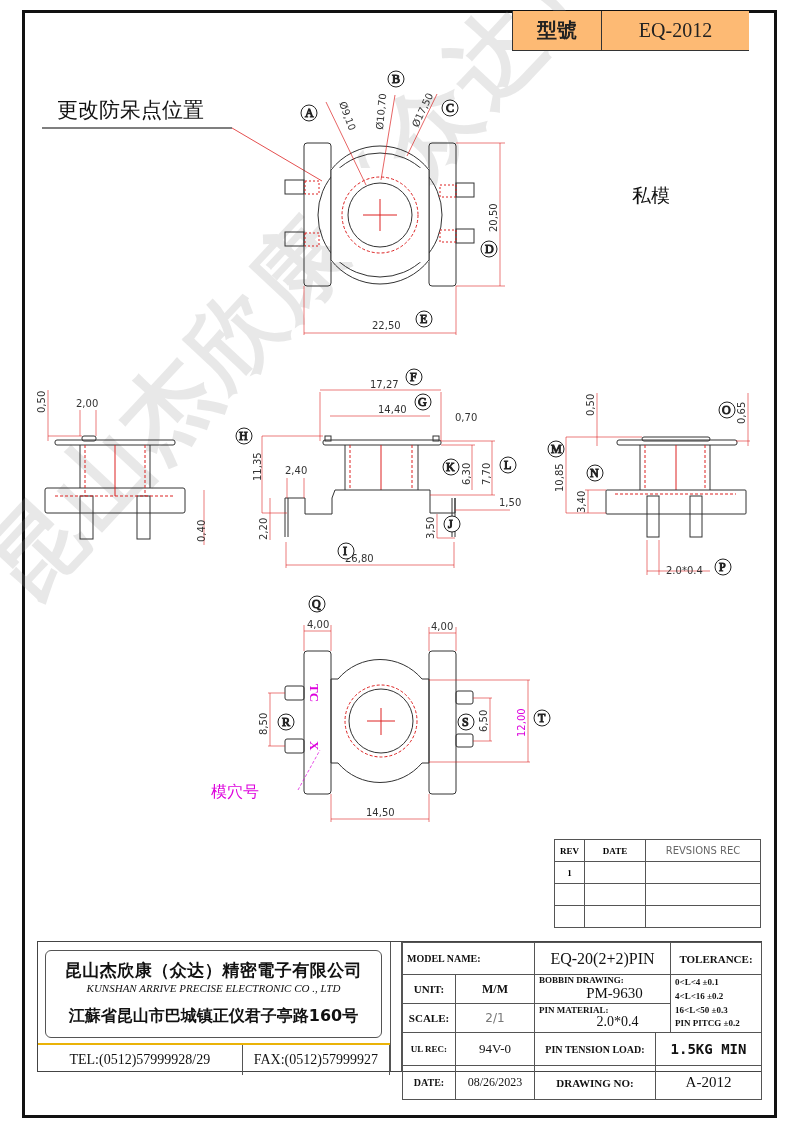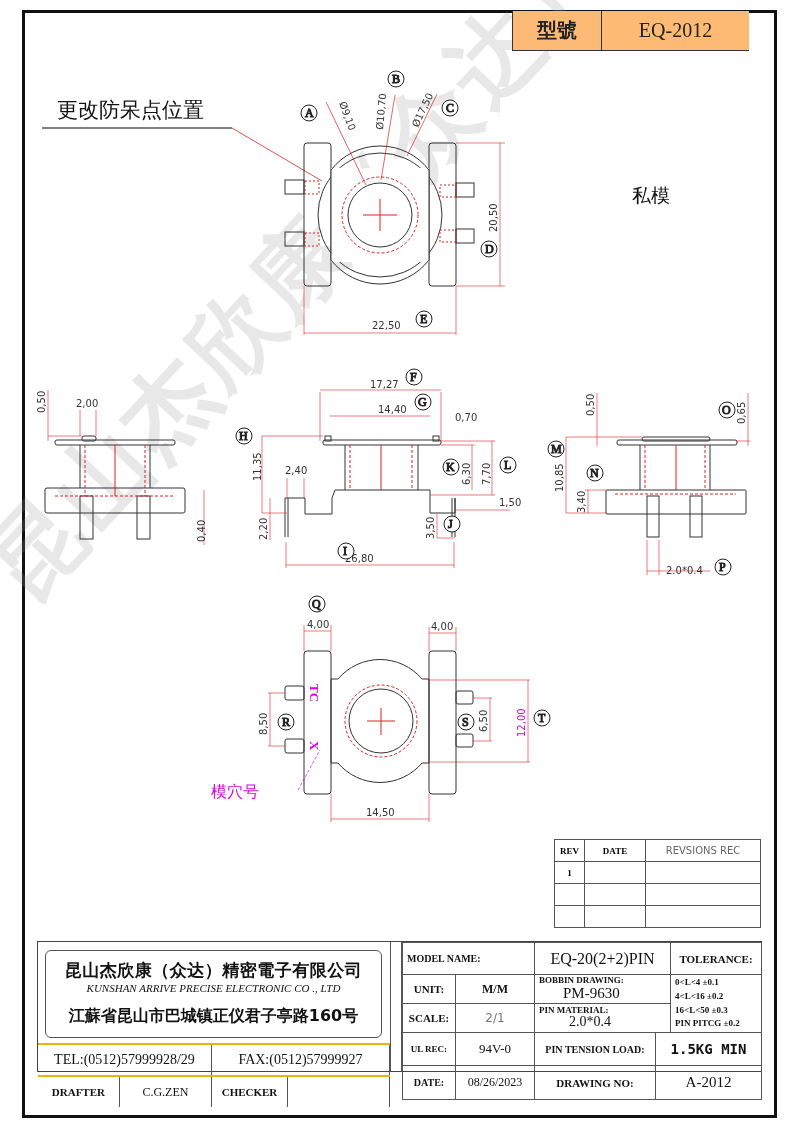--- a/index.html
+++ b/index.html
@@ -23,21 +23,21 @@
   .company { position: absolute; left: 7px; top: 8px; width: 337px; height: 88px; border: 1px solid #555; border-radius: 6px; box-sizing: border-box; text-align: center; }
   .company .cn1 { font-family: "DejaVu Sans", sans-serif; font-size: 17px; font-weight: bold; margin-top: 8px; letter-spacing: 0.5px; color: #111; }
   .company .en { font-family: "Liberation Serif", serif; font-size: 11px; color: #111; font-style: italic; }
   .company .cn2 { font-family: "DejaVu Sans", sans-serif; font-size: 16px; font-weight: bold; margin-top: 12px; color: #111; }
   .vsep { position: absolute; left: 352px; top: 0; width: 12px; height: 100%; border-left: 1px solid #555; border-right: 1px solid #555; box-sizing: border-box; }
   table.left { position: absolute; left: 0; top: 101px; width: 352px; border-collapse: collapse; }
   table.left td { border-top: 2px solid #eab308; border-right: 1px solid #555; height: 30px; font-family: "Liberation Serif", serif; color: #111; text-align: center; padding: 0; }
   table.right { position: absolute; left: 364px; top: 0; width: 360px; border-collapse: collapse; }
   table.right td { border: 1px solid #555; font-family: "Liberation Serif", serif; color: #111; padding: 0 4px; text-align: center; }
   .sm { font-size: 10px; font-weight: bold; }
-  .md { font-size: 14px; }
+  .md { font-size: 14px; text-align: center; }
   .lg { font-size: 16px; }
   .watermark { position: absolute; left: -40px; top: 540px; font-family: "DejaVu Sans", sans-serif; font-weight: bold; font-size: 92px; color: rgba(150,150,150,0.22); transform: rotate(-47deg); transform-origin: 0 0; white-space: nowrap; pointer-events: none; letter-spacing: 4px; }
 </style>
 </head>
 <body>
 
 <div class="sheet"></div>
 
 <div class="watermark">昆山杰欣康（众达）精密电子有限公司</div>
 
@@ -354,26 +354,20 @@
     <div class="en">KUNSHAN ARRIVE PRECISE ELECTRONIC CO ., LTD</div>
     <div class="cn2">江蘇省昆山市巴城镇正仪君子亭路160号</div>
   </div>
 
   <table class="left">
     <tbody>
         <tr>
       <td colspan="2" class="md" style="width:173px">TEL:(0512)57999928/29</td>
       <td colspan="2" class="md">FAX:(0512)57999927</td>
     </tr>
-    <tr>
-      <td class="sm" style="width:78px;font-size:11px">DRAFTER</td>
-      <td class="md" style="width:88px;font-size:12px">C.G.ZEN</td>
-      <td class="sm" style="width:75px;font-size:11px">CHECKER</td>
-      <td></td>
-    </tr>
   </tbody>
     </table>
 
   <div class="vsep"></div>
 
   <table class="right">
     <tbody>
         <tr style="height:32px">
       <td colspan="2" class="sm" style="width:70px;text-align:left">MODEL NAME:</td>
       <td colspan="2" class="lg">EQ-20(2+2)PIN</td>

